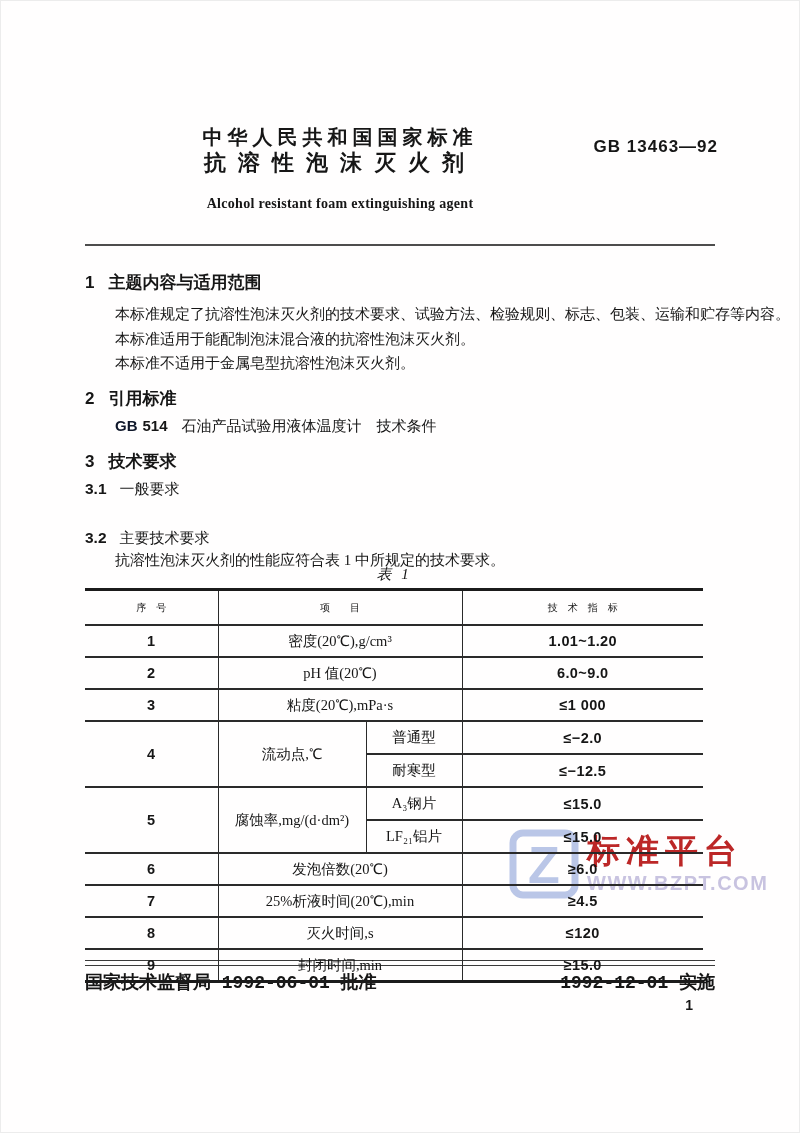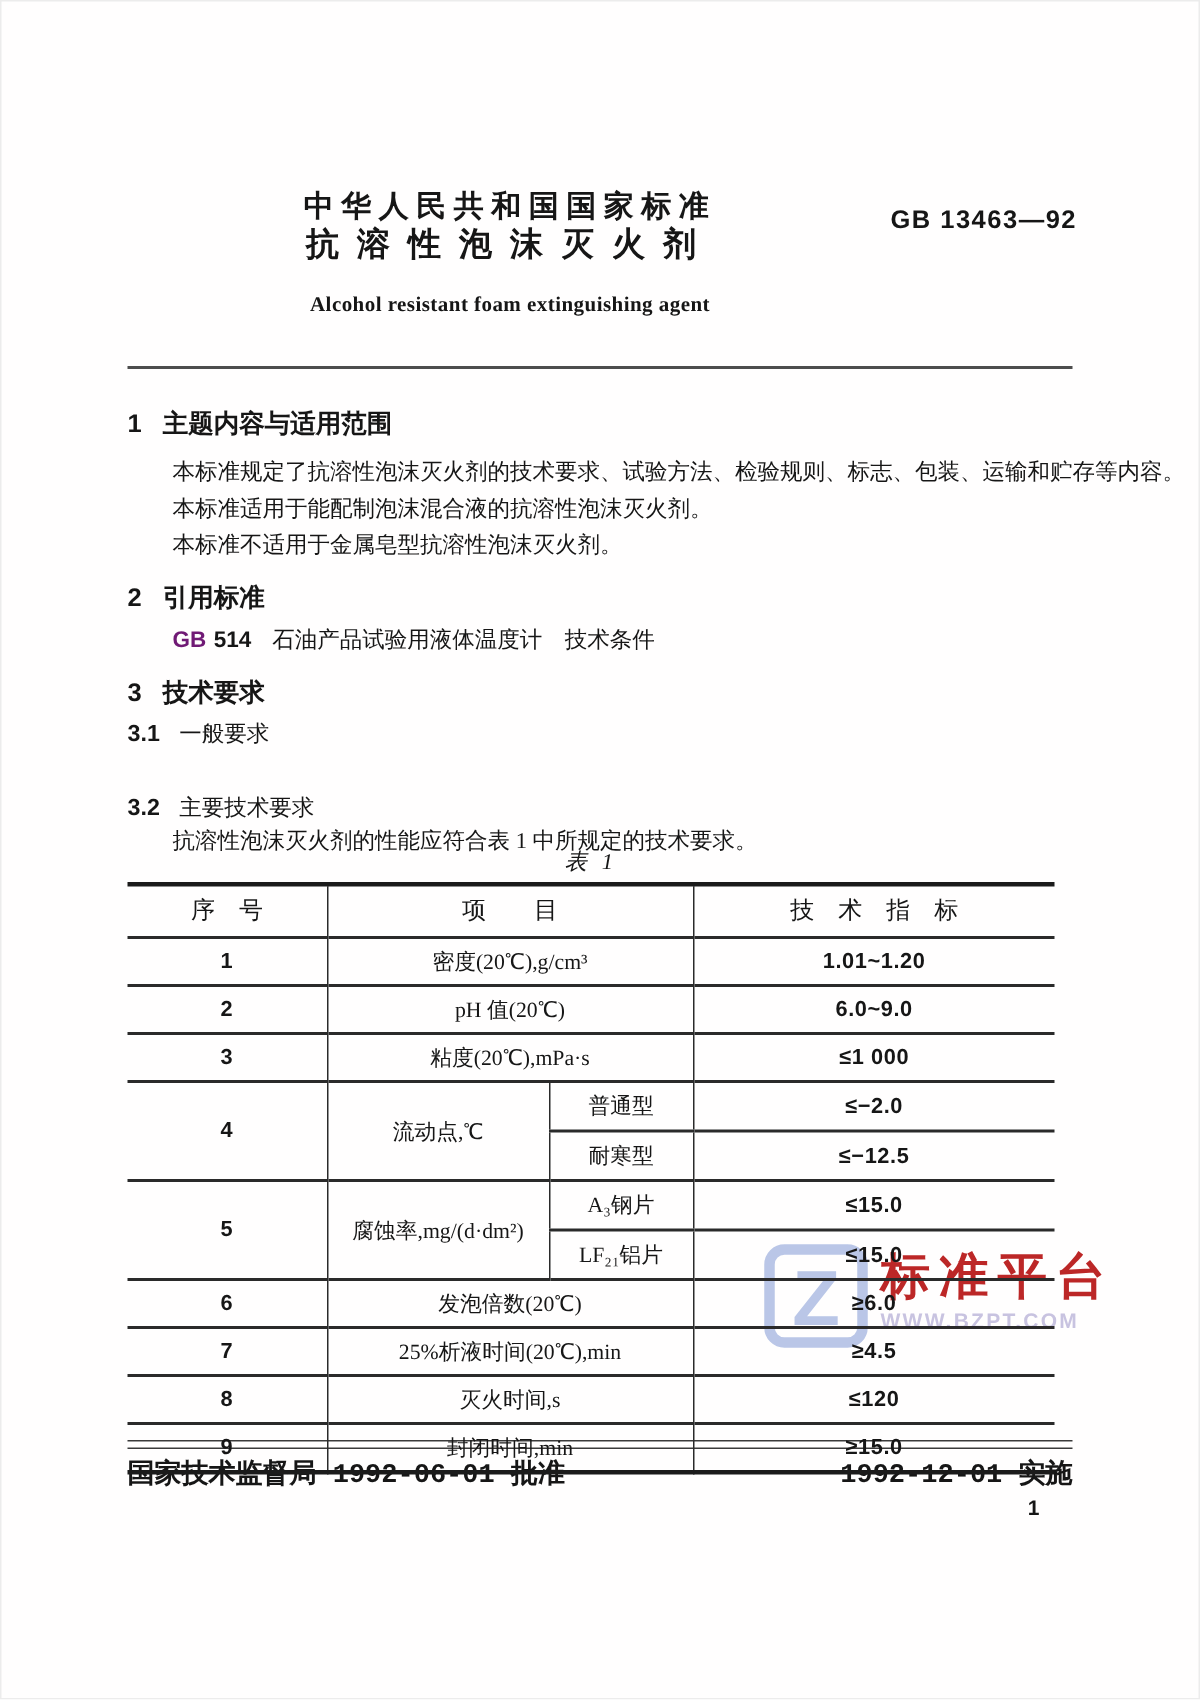--- a/index.html
+++ b/index.html
@@ -38,21 +38,21 @@
     font-size:17px; white-space:nowrap;
   }
   .h-sec .sec-num { margin-right:14px; }
   .sub-num {
     font-family:"Liberation Sans", sans-serif; font-weight:bold;
     font-size:15.5px; margin-right:13px;
   }
   .sub-title { font-size:15px; }
   .body-p { font-size:15px; white-space:nowrap; }
   .gb-red {
-    color:#701a75; font-weight:bold;
+    color:#0f172a; font-weight:bold;
     font-family:"Liberation Sans", sans-serif; font-size:15px;
   }
   .ref-num {
     font-weight:bold; font-family:"Liberation Sans", sans-serif;
     font-size:15px; margin-left:5px; margin-right:14px;
   }
 
   
   .tbl-caption {
     left:85px; top:565px; width:618px; text-align:center;
@@ -61,21 +61,21 @@
   table.spec {
     position:absolute; left:85px; top:588px; width:618px;
     border-collapse:collapse; table-layout:fixed;
     border-top:3px solid #1b1b1b; border-bottom:3px solid #1b1b1b;
     z-index:2; background:transparent;
   }
   table.spec td {
     padding:0; text-align:center; vertical-align:middle;
     border-bottom:2px solid #2a2a2a; font-size:14.5px; background:transparent;
   }
-  table.spec tr.hdr td { height:33px; font-size:16px; }
+  table.spec tr.hdr td { height:33px; font-size:10px; }
   table.spec tr.r td { height:30px; }
   table.spec tr.sr td { height:31px; }
   td.vr { border-right:1.5px solid #2a2a2a; }
   td.thin { border-bottom-width:1px; }
   .num {
     font-family:"Liberation Sans", sans-serif; font-weight:bold;
     font-size:13.5px; letter-spacing:0.4px;
   }
 
   
@@ -85,21 +85,21 @@
   }
   .wm-logo { width:70px; height:70px; flex:0 0 auto; }
   .wm-col { margin-left:8px; padding-top:4px; }
   .wm-text {
     font-family:"Liberation Sans", sans-serif; font-weight:bold;
     font-size:33px; letter-spacing:6px; color:#b91c1c; line-height:36px;
     white-space:nowrap;
   }
   .wm-url {
     font-family:"Liberation Sans", sans-serif; font-weight:bold;
-    font-size:14px; letter-spacing:1.5px; color:#c6c0df; margin-top:3px;
+    font-size:20px; letter-spacing:1.5px; color:#c6c0df; margin-top:3px;
   }
 
   
   .foot-rule {
     left:85px; top:960px; width:630px; height:6px; box-sizing:border-box;
     border-top:1.5px solid #3a3a3a; border-bottom:1.5px solid #3a3a3a;
   }
   .foot-row {
     left:85px; top:970px; width:630px; display:flex;
     justify-content:space-between;

